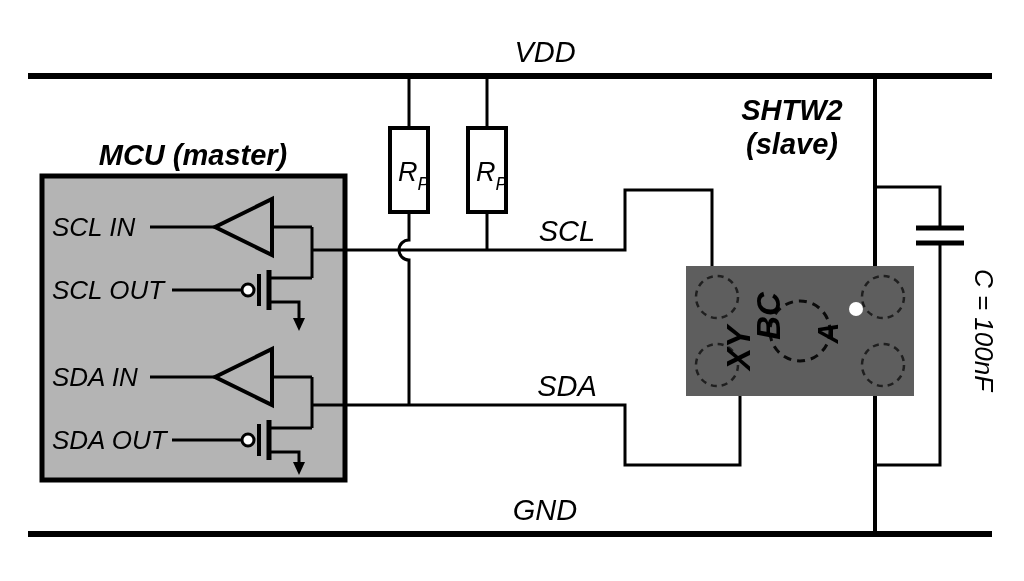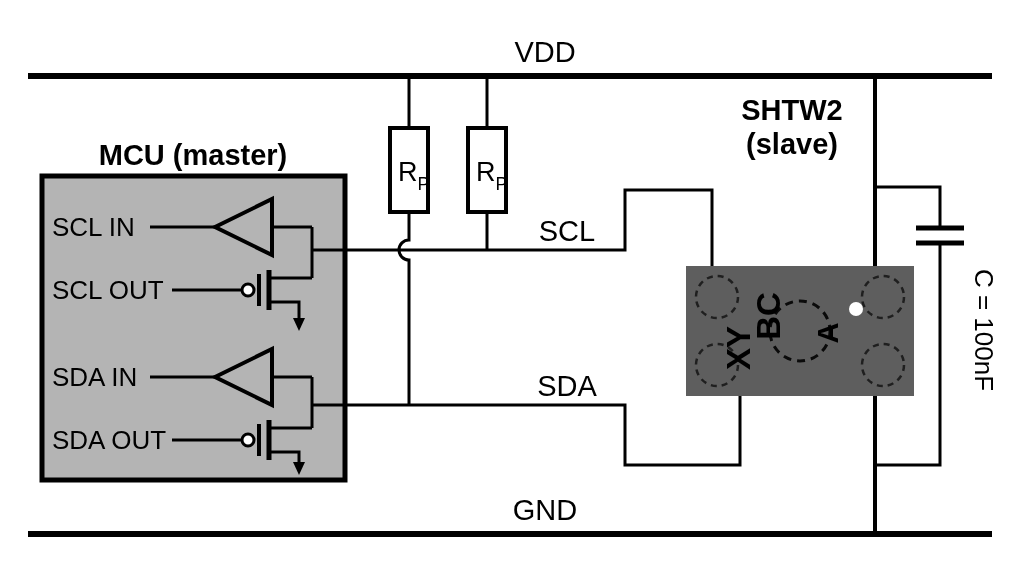--- a/index.html
+++ b/index.html
@@ -1,16 +1,16 @@
 <!DOCTYPE html>
 <html><head>
 <meta charset="utf-8">
 <style>
   html,body{margin:0;padding:0;background:#ffffff;}
-  .stage{width:1024px;height:581px;background:#ffffff;position:relative;overflow:hidden;}
+  .stage{width:1024px;height:581px;background:#ffffff;position:relative;overflow:hidden;font-style:italic;}
   svg{display:block;}
   text{font-family:"Liberation Sans","DejaVu Sans",sans-serif;fill:#000;}
   .lbl{font-size:29px;}
   .title{font-size:29px;font-weight:bold;}
   .pin{font-size:26px;}
   .res{font-size:27px;}
   .cap{font-size:26px;}
   .mark{font-size:33px;font-weight:bold;}
   .mark-small{font-size:29px;font-weight:bold;}
 </style>

